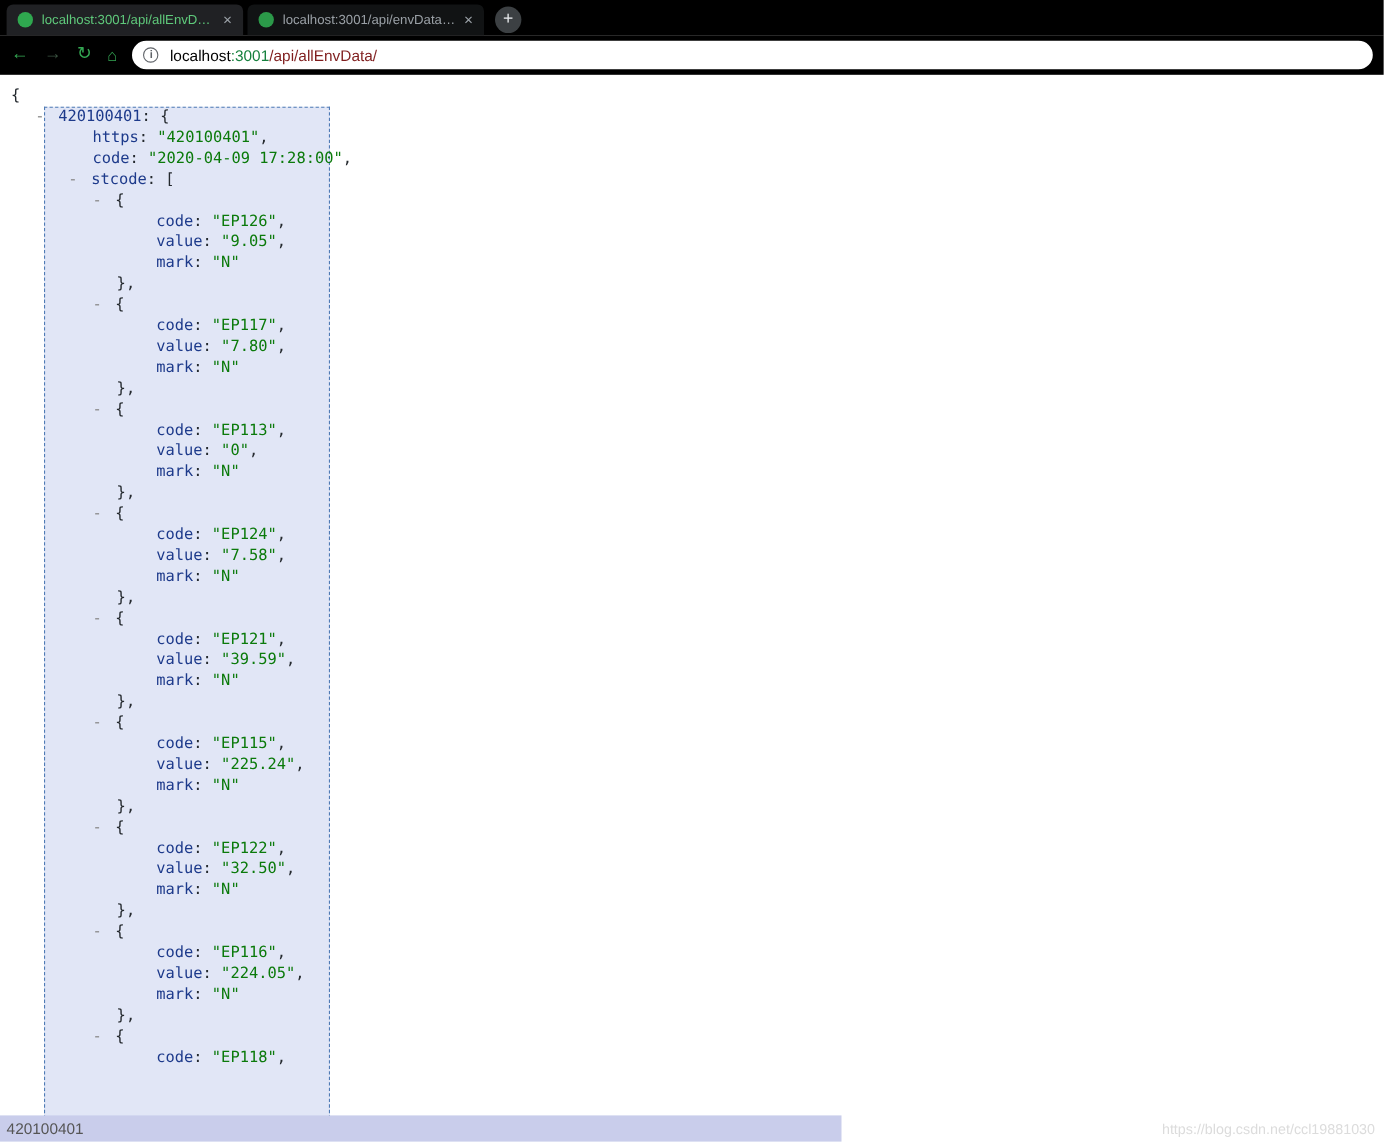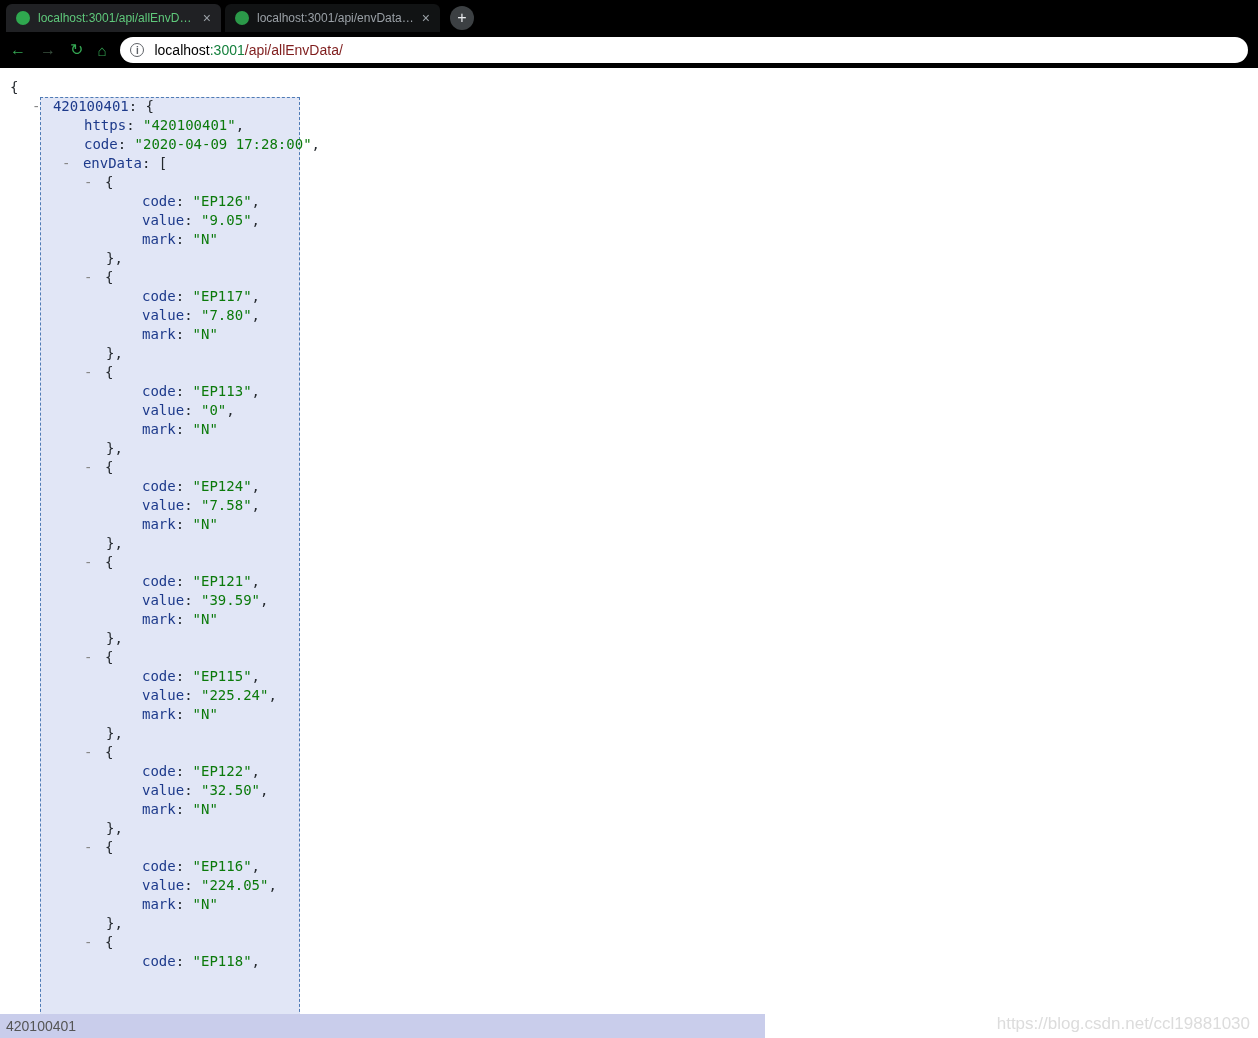--- a/index.html
+++ b/index.html
@@ -98,21 +98,21 @@
   
   .statusbar {
     position:absolute; left:0; bottom:0; height:24px;
     width:765px; background:#c9cdeb;
     color:#555; font-size:14px; line-height:24px;
     padding-left:6px;
     font-family:Arial,Helvetica,sans-serif;
   }
   .watermark {
     position:absolute; right:8px; bottom:4px;
-    color:#dcdcdc; font-size:17px;
+    color:#dcdcdc; font-size:13px;
     font-family:Arial,Helvetica,sans-serif;
   }
 </style>
 </head>
 <body>
 
 <div class="tabstrip">
   <div class="tab active">
     <span class="favicon"></span>
     <span class="tab-title">localhost:3001/api/allEnvData/</span>
@@ -142,21 +142,21 @@
 <div class="viewer">
   <div class="sel-box"></div>
   <div class="json-root">
     <div class="line"><span class="brace">{</span></div>
 
     <div class="line ind1"><span class="toggle">-</span> <span class="key">420100401</span><span class="colon">: </span><span class="brace">{</span></div>
 
     <div class="line ind3"><span class="key">https</span><span class="colon">: </span><span class="str">"420100401"</span><span class="comma">,</span></div>
     <div class="line ind3"><span class="key">code</span><span class="colon">: </span><span class="str">"2020-04-09 17:28:00"</span><span class="comma">,</span></div>
 
-    <div class="line ind2"><span class="toggle">-</span> <span class="key">envData</span><span class="colon">: </span><span class="bracket">[</span></div>
+    <div class="line ind2"><span class="toggle">-</span> <span class="key">stcode</span><span class="colon">: </span><span class="bracket">[</span></div>
 
     <div id="items-host">
         <div class="line ind3"><span class="toggle">-</span> <span class="brace">{</span></div>
         <div class="line ind5"><span class="key">code</span><span class="colon">: </span><span class="str">"EP126"</span><span class="comma">,</span></div>
         <div class="line ind5"><span class="key">value</span><span class="colon">: </span><span class="str">"9.05"</span><span class="comma">,</span></div>
         <div class="line ind5"><span class="key">mark</span><span class="colon">: </span><span class="str">"N"</span></div>
         <div class="line ind4"><span class="brace">}</span><span class="comma">,</span></div>
         <div class="line ind3"><span class="toggle">-</span> <span class="brace">{</span></div>
         <div class="line ind5"><span class="key">code</span><span class="colon">: </span><span class="str">"EP117"</span><span class="comma">,</span></div>
         <div class="line ind5"><span class="key">value</span><span class="colon">: </span><span class="str">"7.80"</span><span class="comma">,</span></div>

